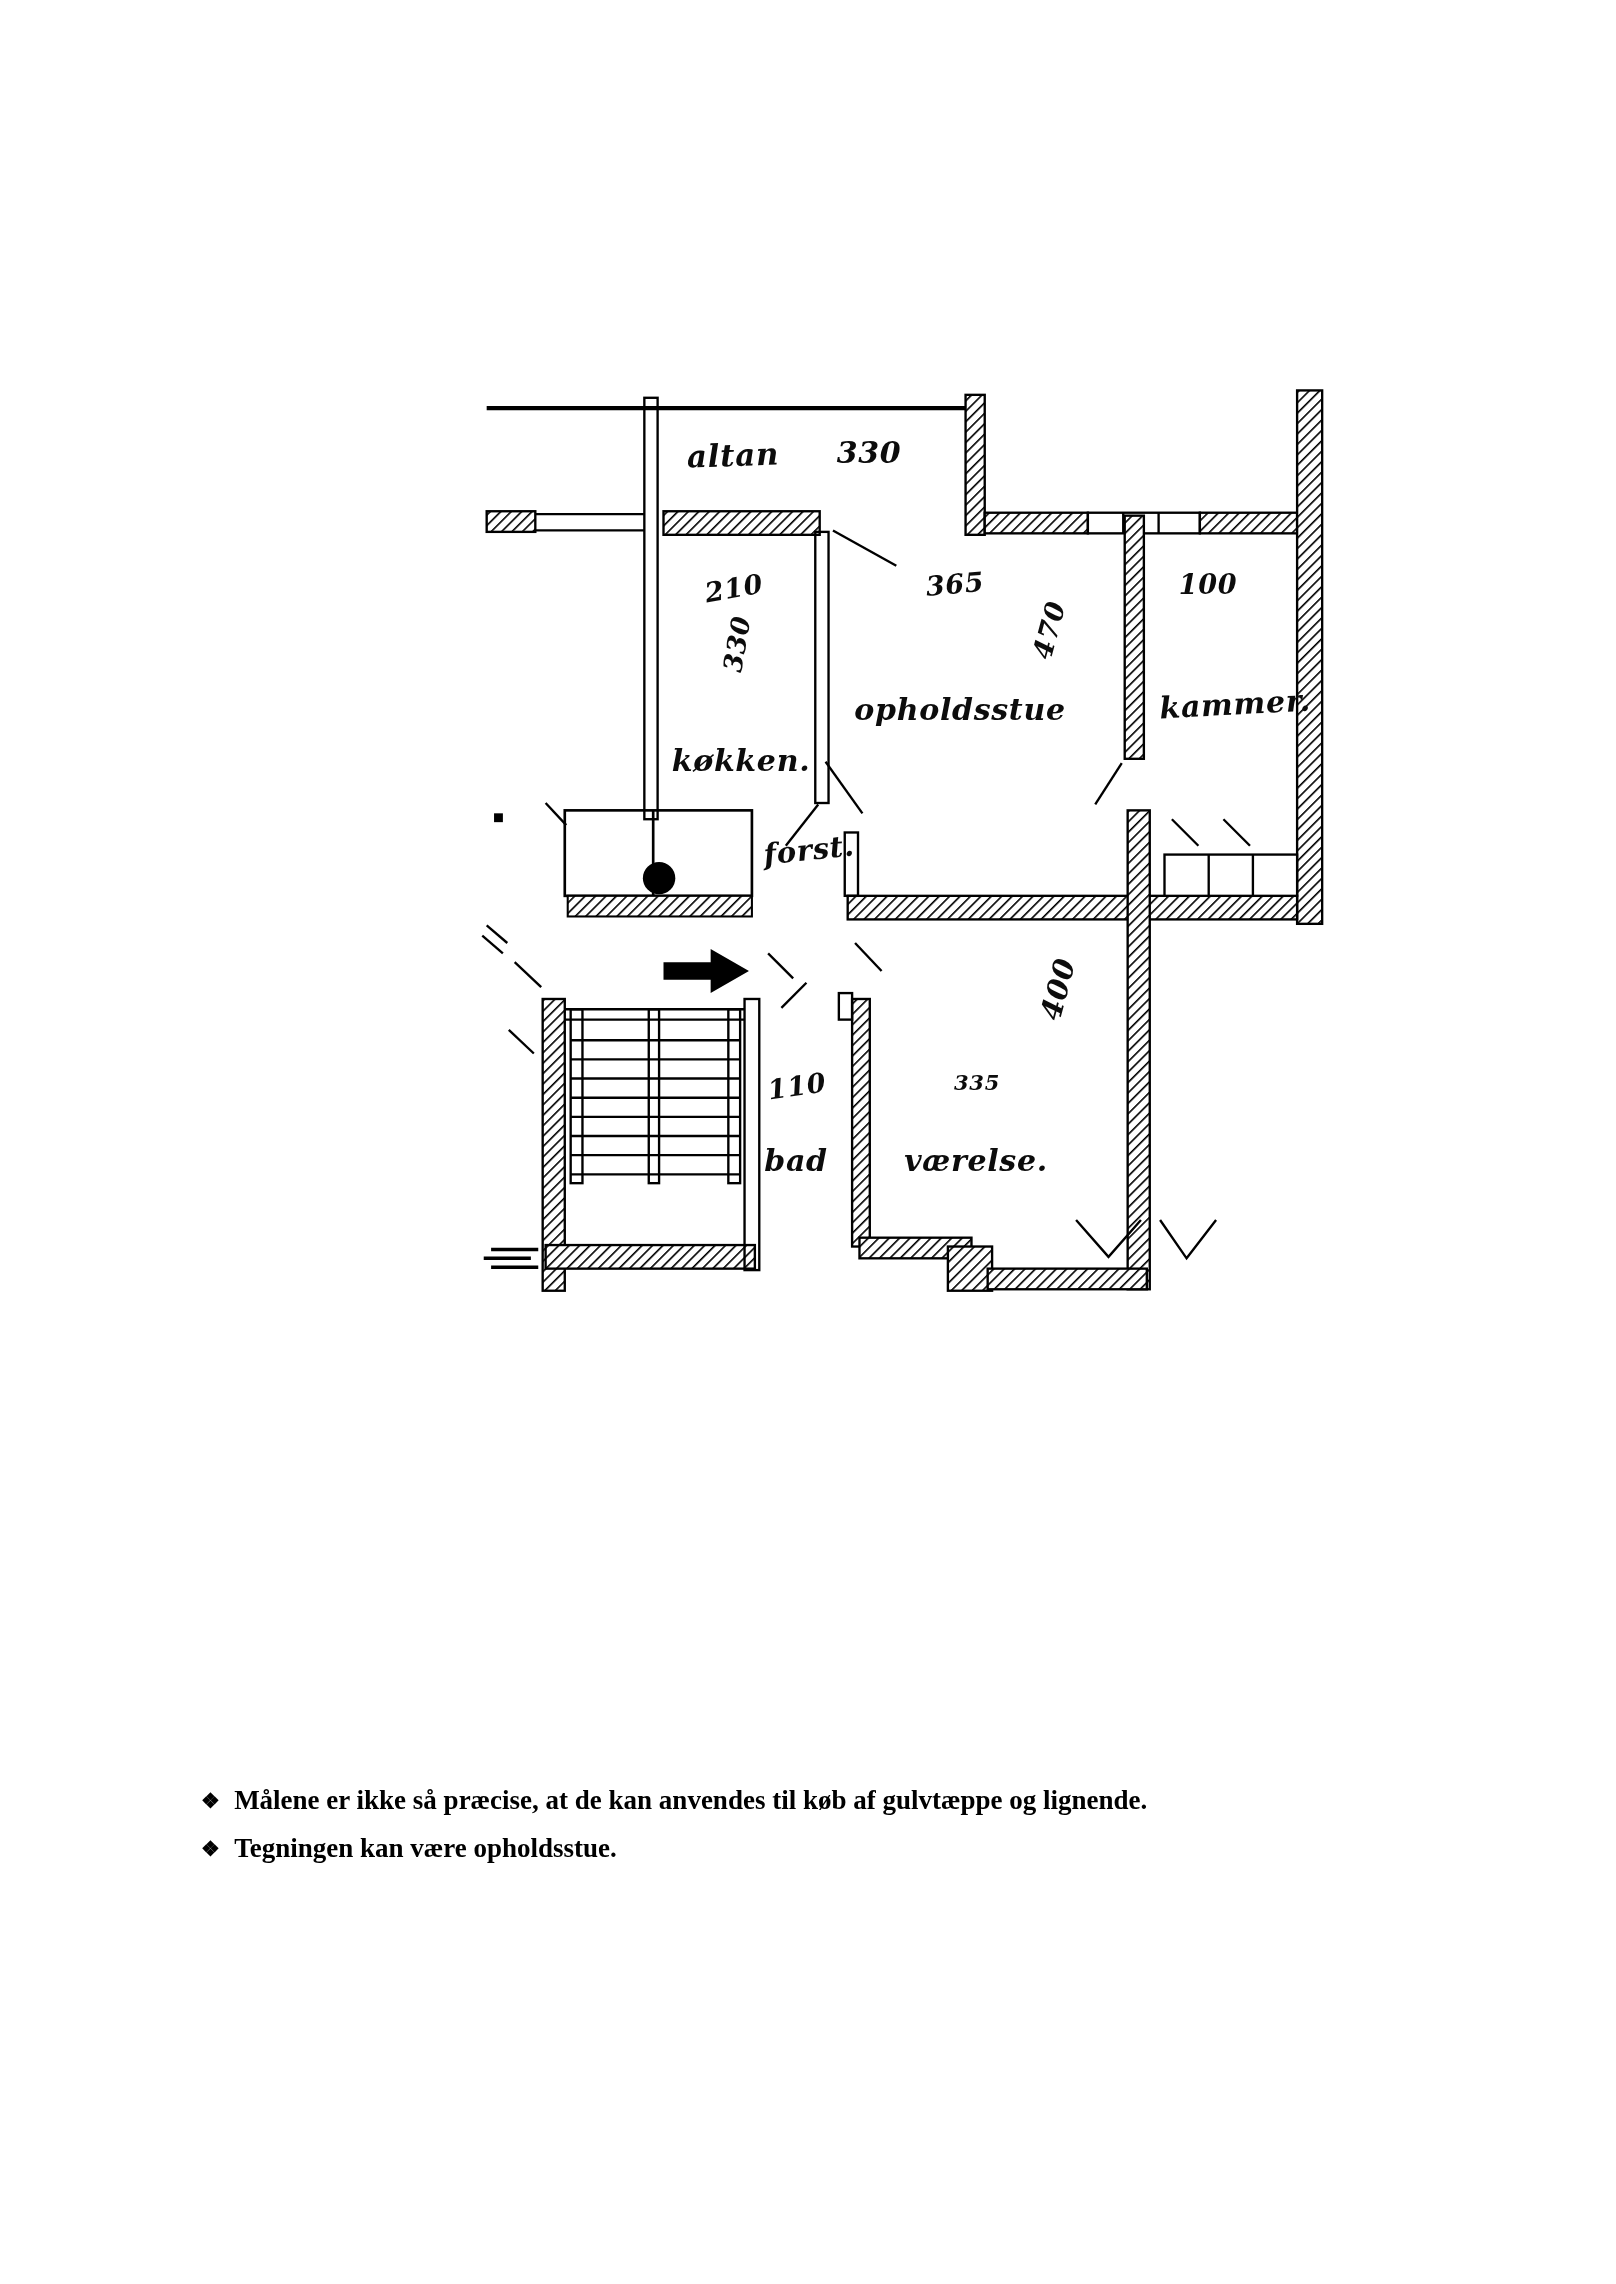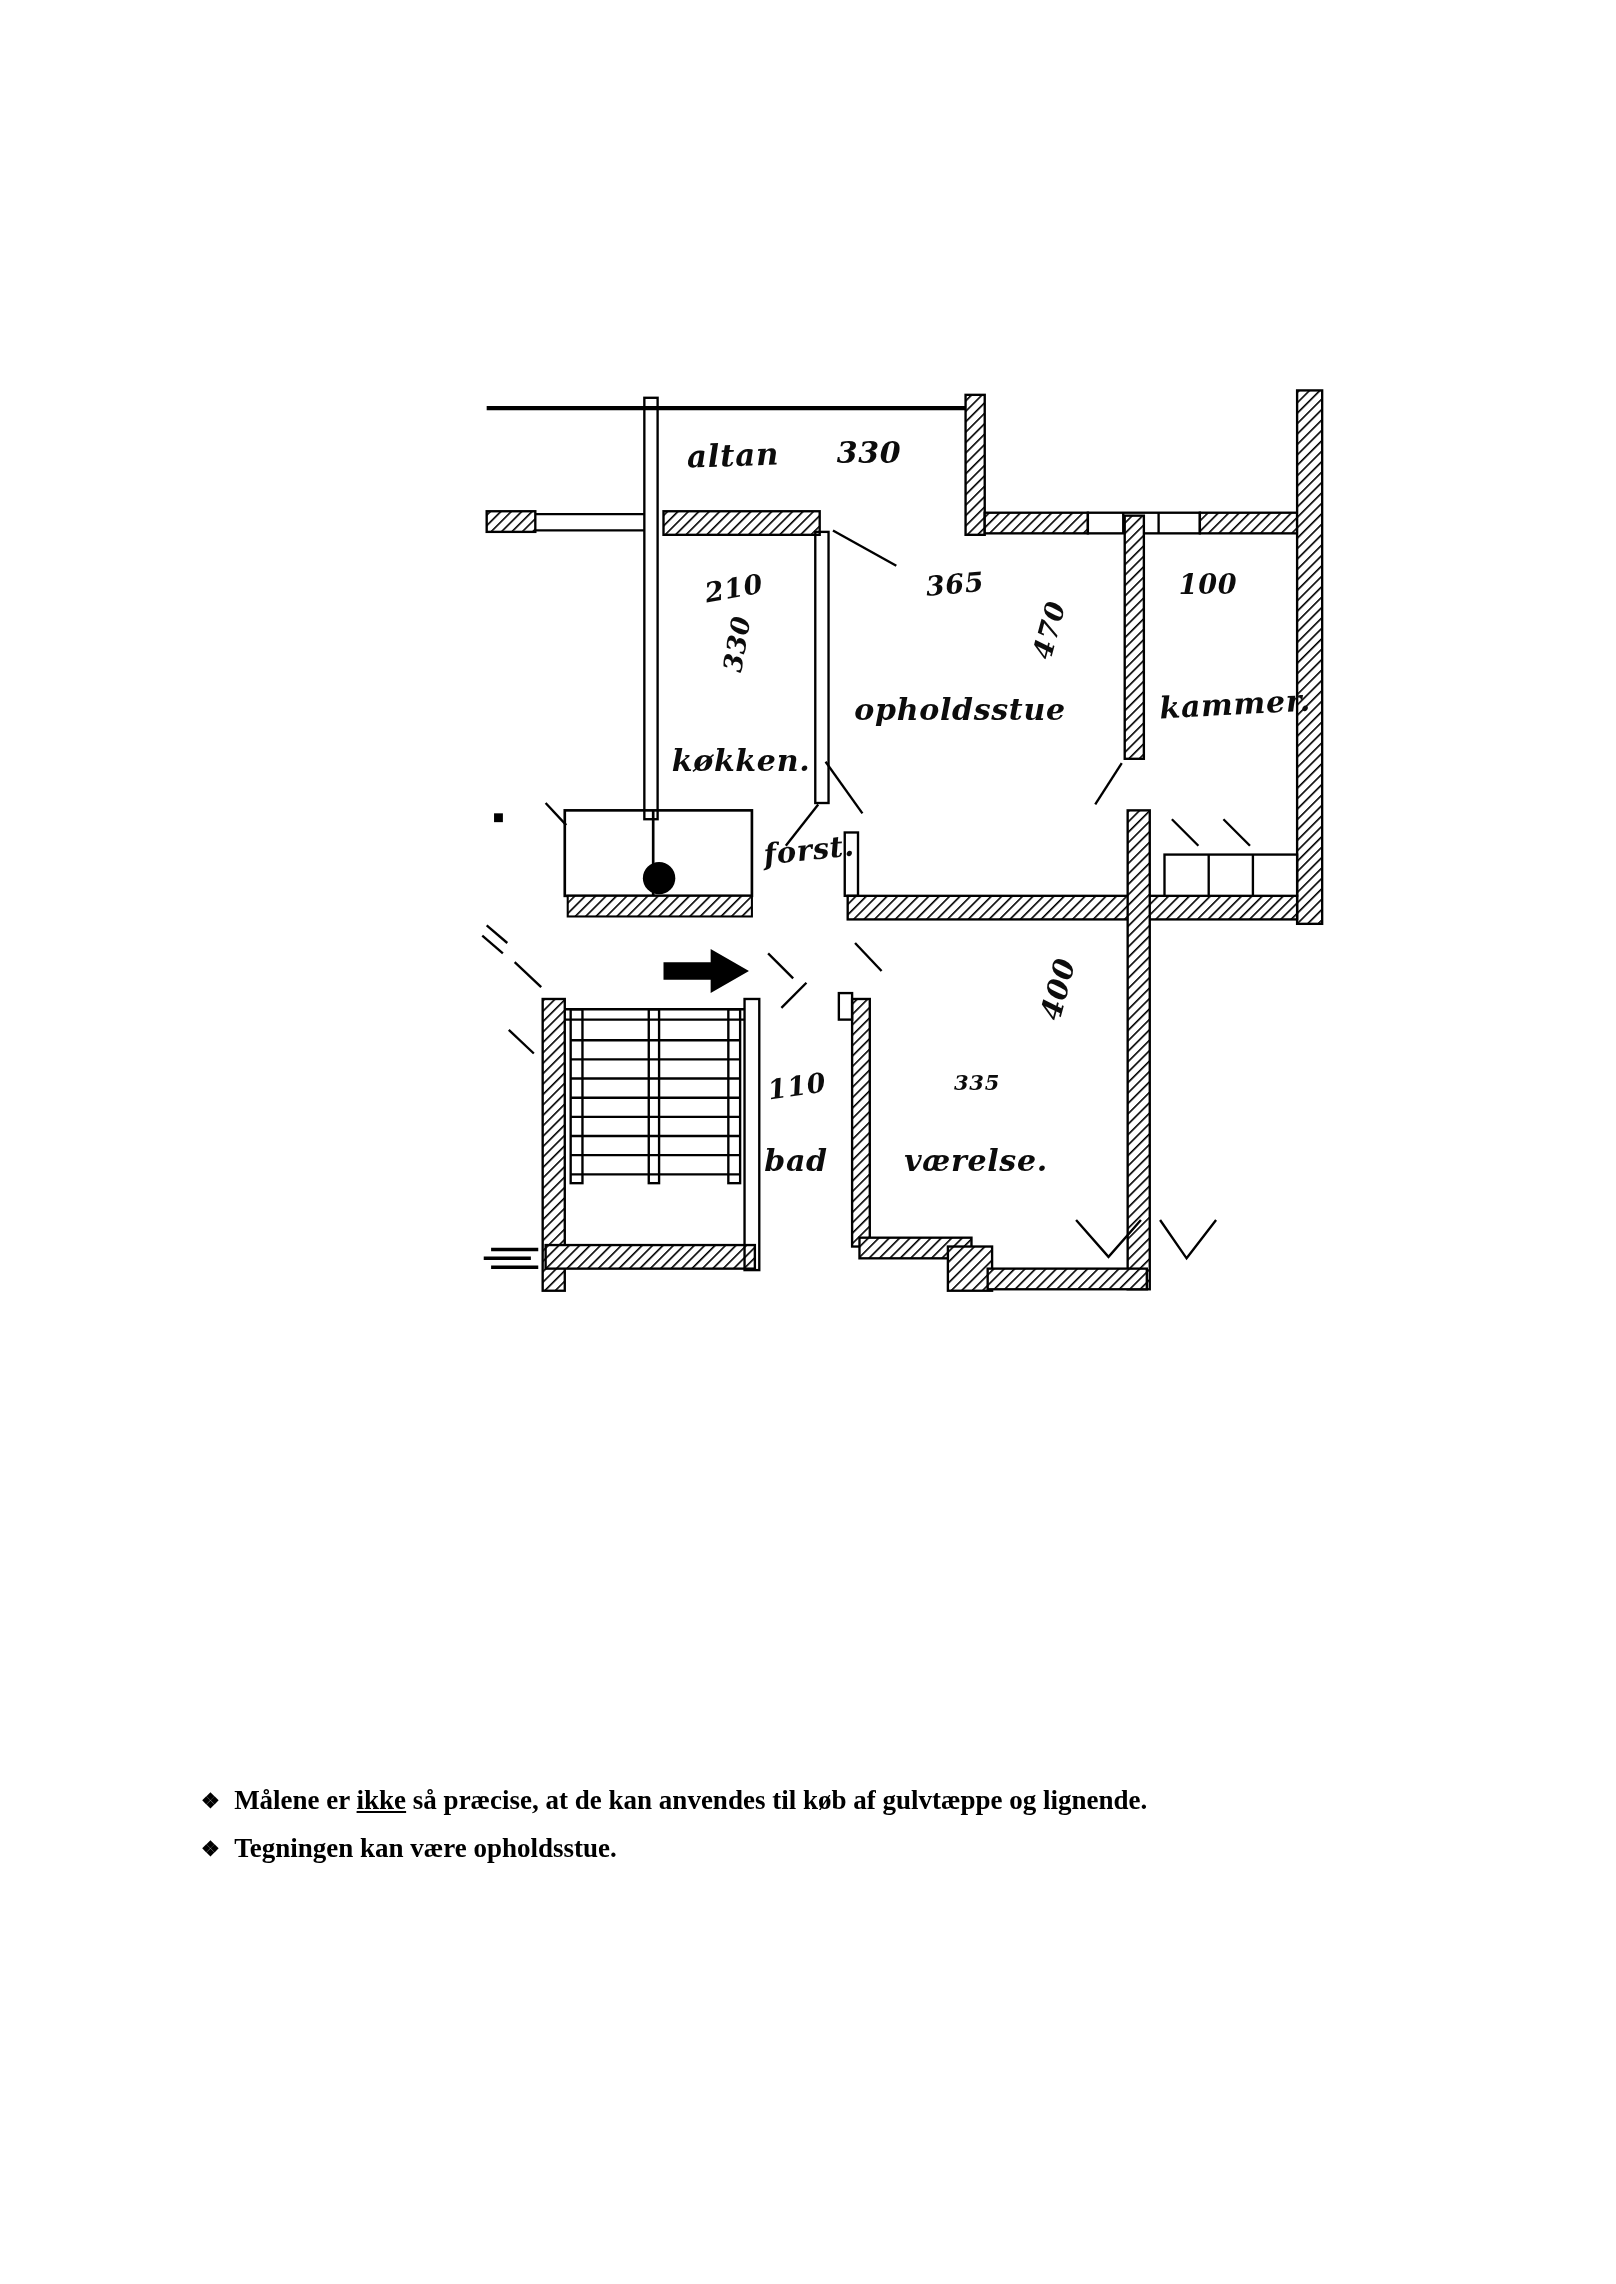--- a/index.html
+++ b/index.html
@@ -21,21 +21,21 @@
   }
 
   
   .notes { position:absolute; left:201px; top:1770px; width:1238px; }
   .nb-heading { font-size:30px; font-weight:bold; }
   .note-line {
     display:flex; align-items:baseline; gap:14.3px;
     margin-top:14.3px; font-size:27px; font-weight:bold; line-height:1.25;
   }
   .bullet { font-size:21px; position:relative; top:-1.3px; }
-  .ul { text-decoration:underline; }
+  .ul { }
 </style>
 </head>
 <body>
 
 <div class="page">
 
   <div class="floorplan">
 
     <svg viewBox="0 0 590 623" width="870" height="918" xmlns="http://www.w3.org/2000/svg">
       <defs>

